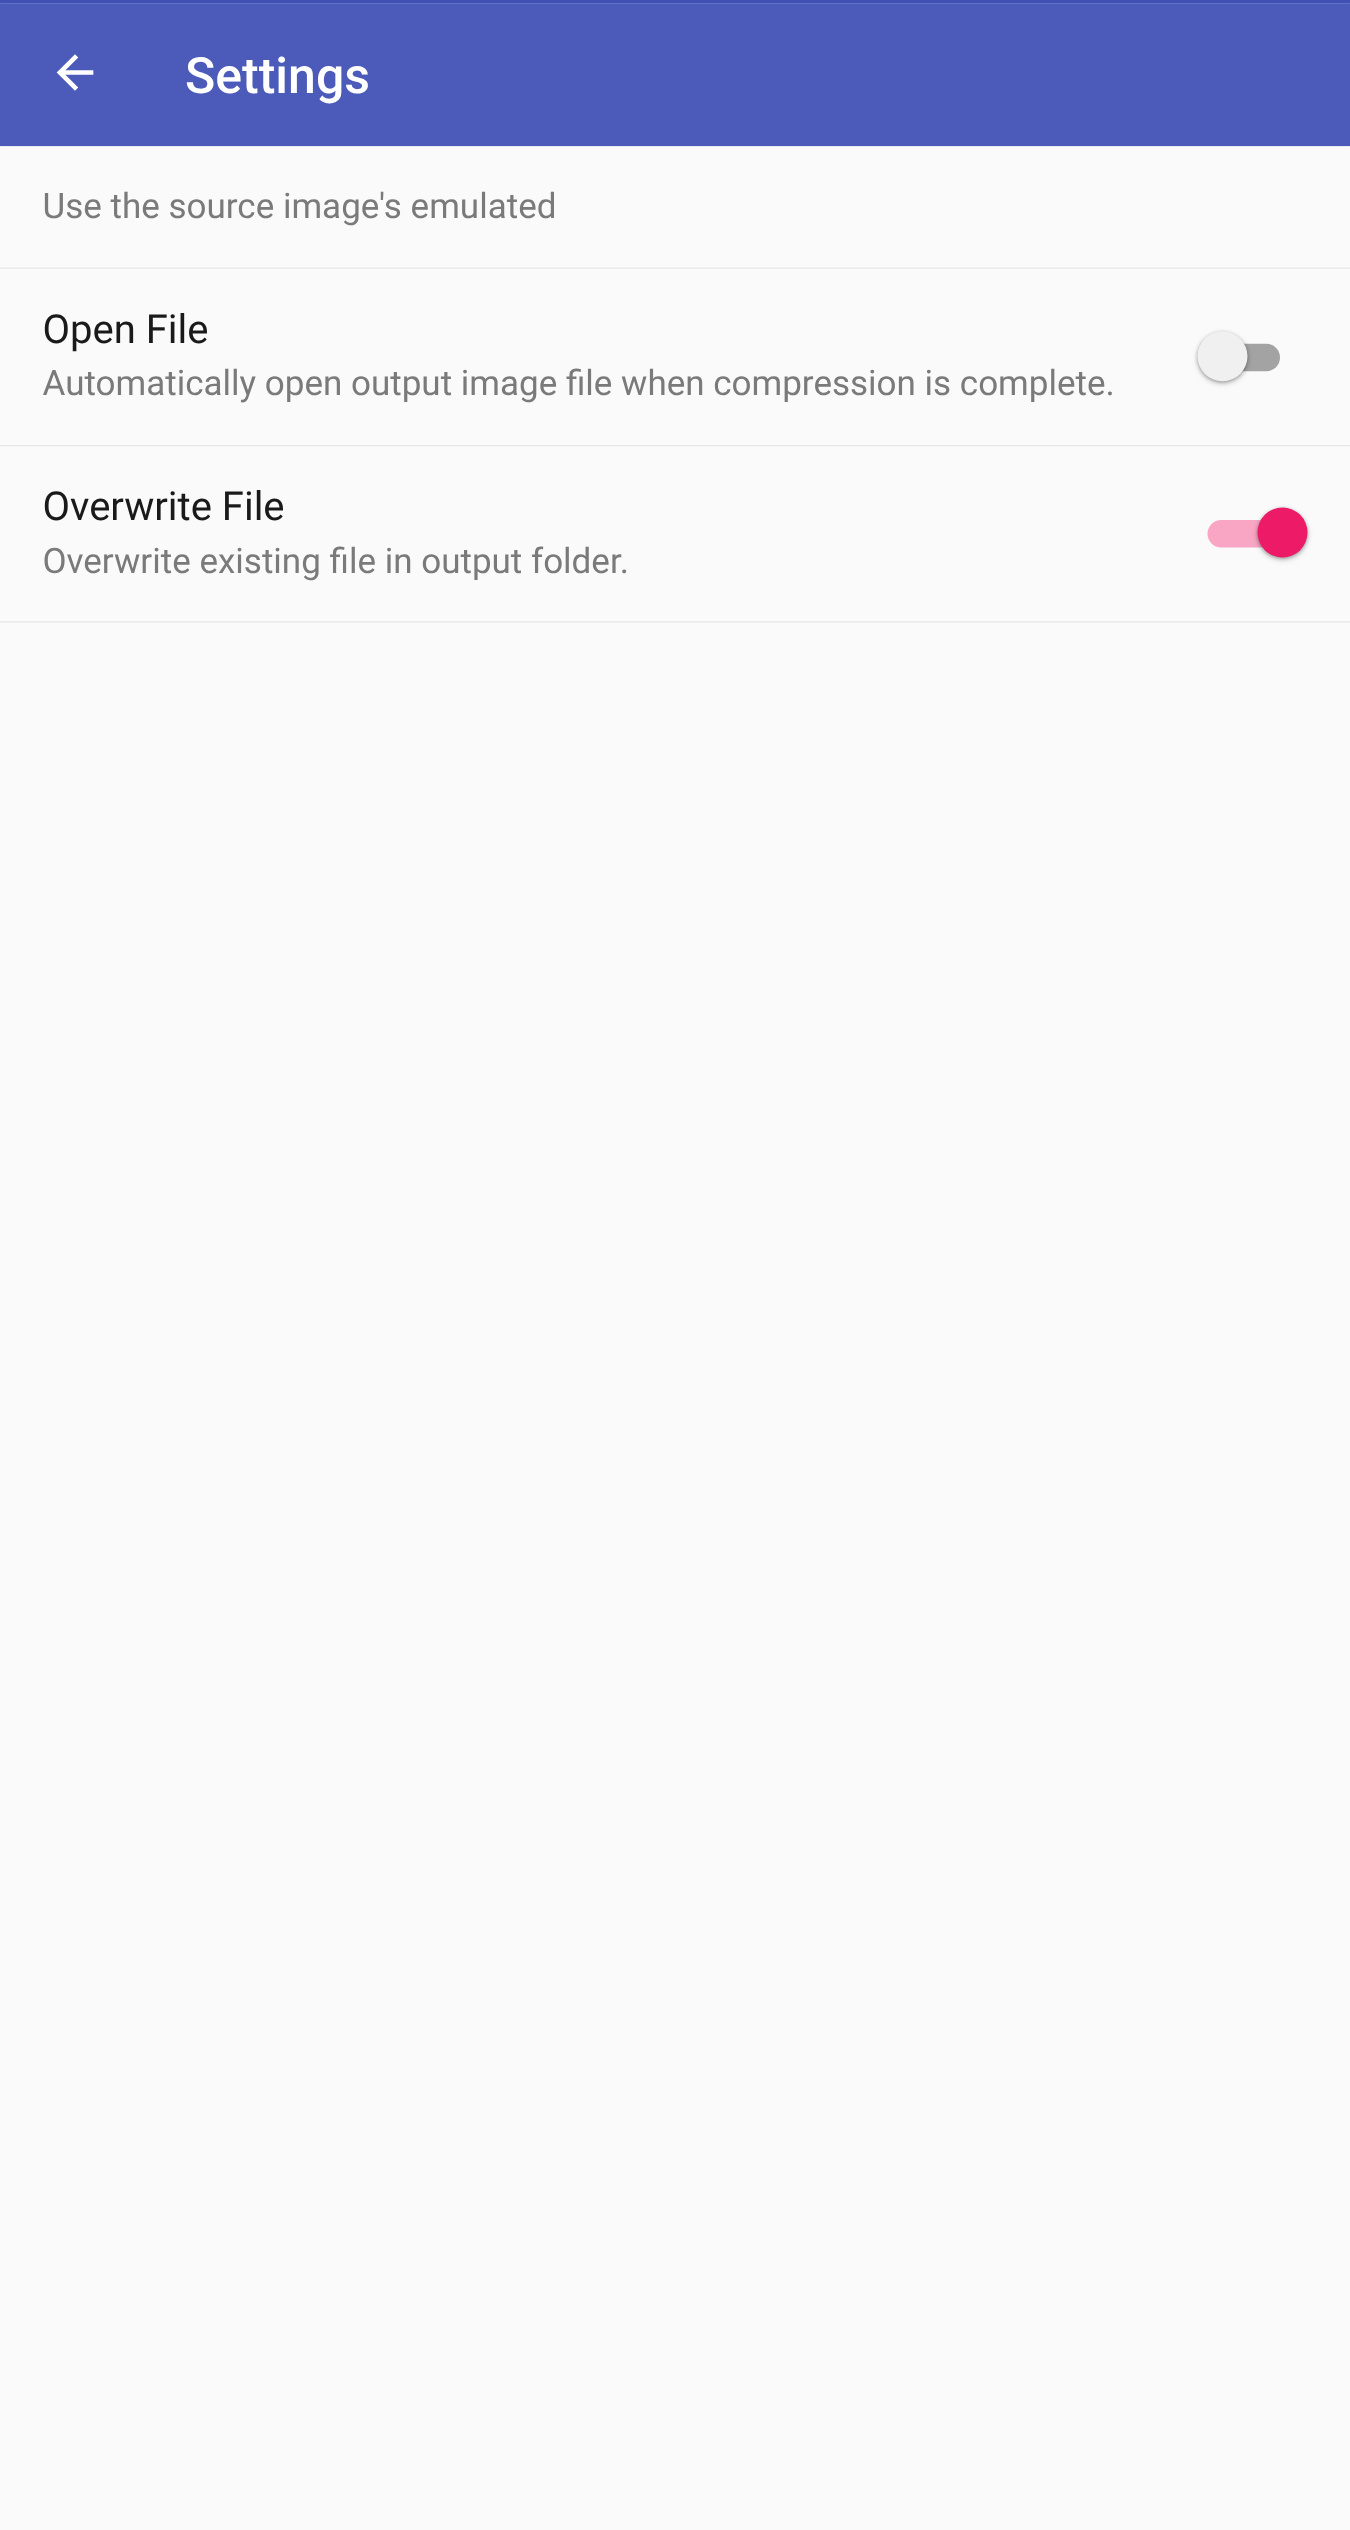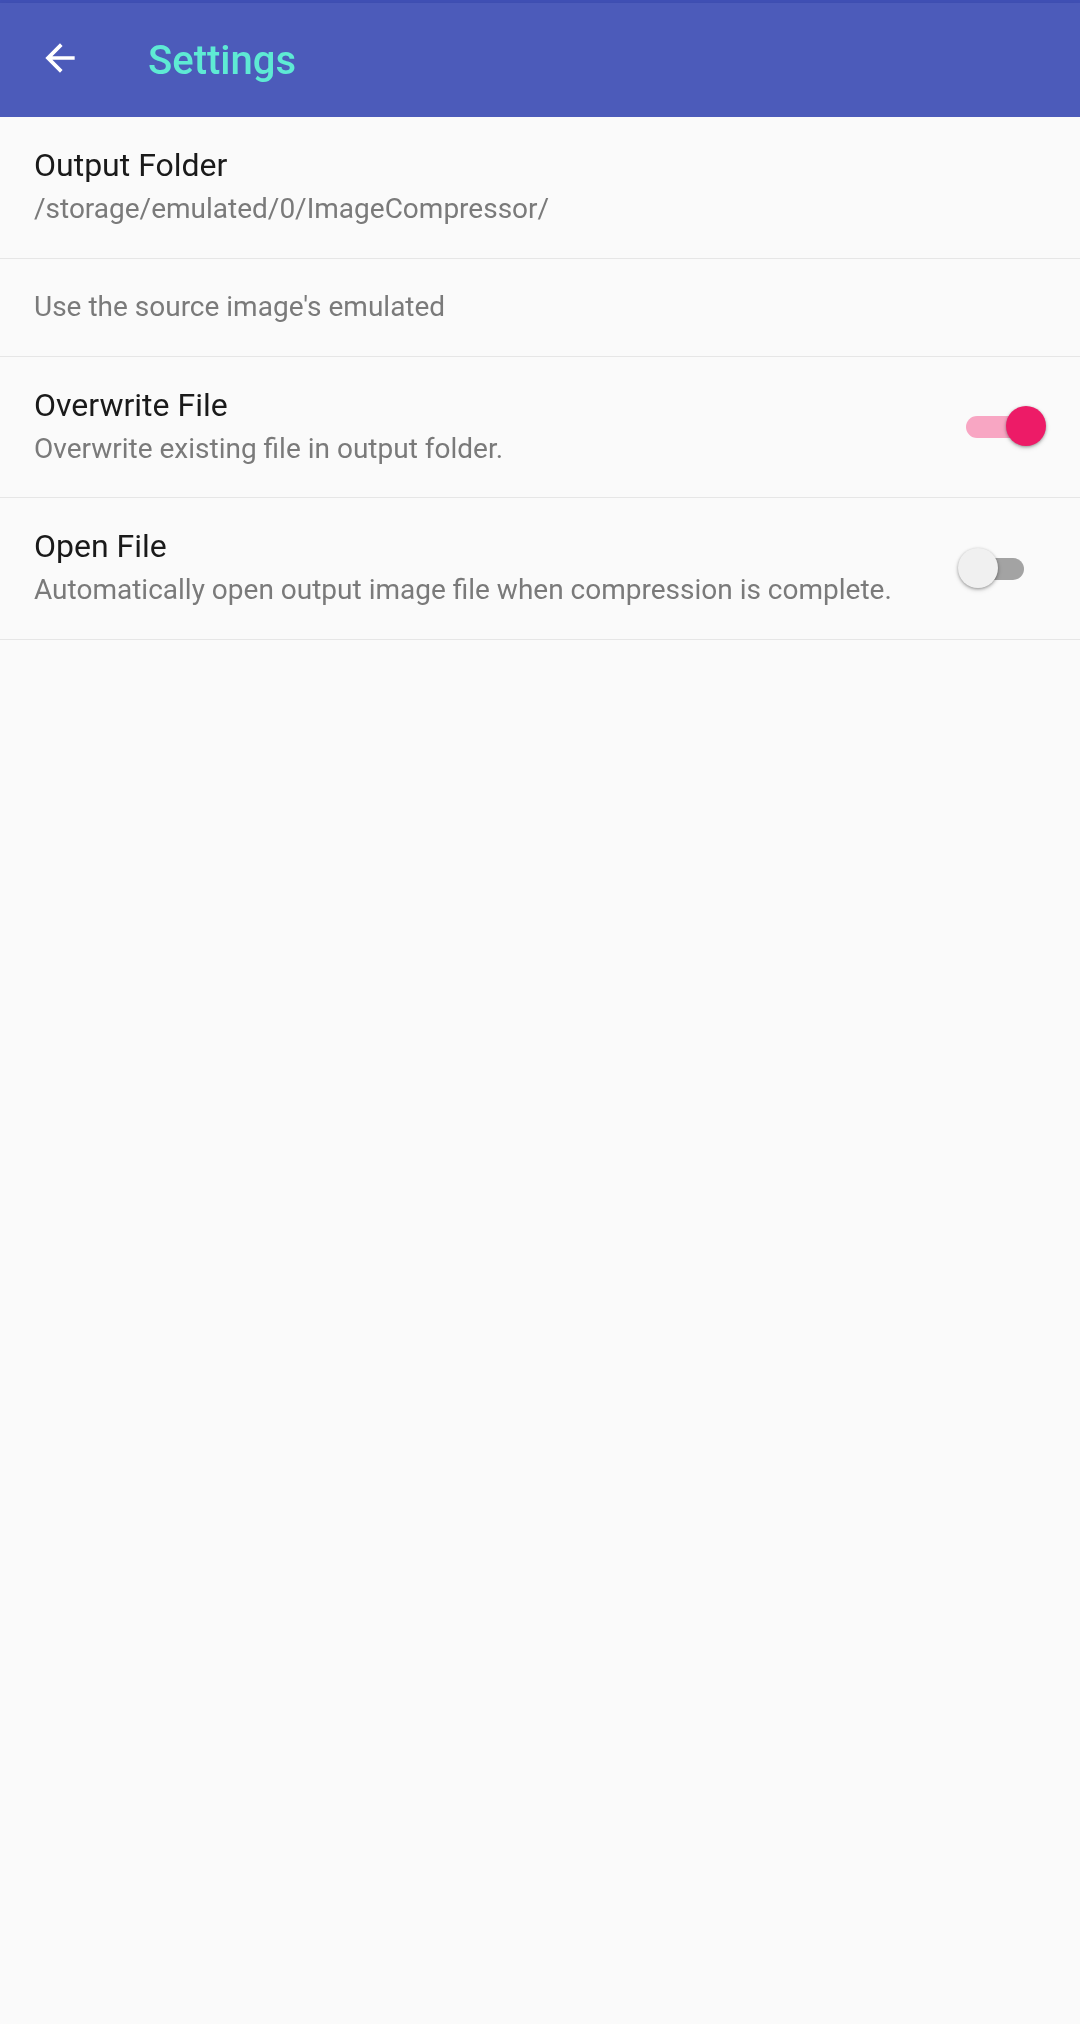--- a/index.html
+++ b/index.html
@@ -33,21 +33,21 @@
       align-items: center;
       justify-content: center;
       cursor: pointer;
     }
     .back-button svg {
       width: 44px;
       height: 44px;
       fill: #ffffff;
     }
     .app-title {
-      color: #5eead4;
+      color: #ffffff;
       font-size: 40px;
       font-weight: 500;
       margin-left: 58px;
     }
     .settings-list {
       background: #fafafa;
     }
     .setting-item {
       padding: 29px 34px 30px 34px;
       border-bottom: 1px solid #e6e6e6;
@@ -121,48 +121,42 @@
       <svg viewBox="0 0 24 24">
           <path d="M20 11H7.83l5.59-5.59L12 4l-8 8 8 8 1.41-1.41L7.83 13H20v-2z"></path>
         </svg>
     </span>
   </div>
   <div class="app-title">Settings</div>
 </div>
 
 <div class="settings-list">
 
+
   <div class="setting-item">
     <div class="setting-text">
-      <div class="setting-title">Output Folder</div>
-      <div class="setting-subtitle">/storage/emulated/0/ImageCompressor/</div>
+      <div class="setting-subtitle">Use the source image's emulated</div>
     </div>
   </div>
 
   <div class="setting-item">
     <div class="setting-text">
-      <div class="setting-subtitle">Use the source image's emulated</div>
+      <div class="setting-title">Open File</div>
+      <div class="setting-subtitle">Automatically open output image file when compression is complete.</div>
+    </div>
+    <div class="toggle toggle-off">
+      <div class="toggle-track"></div>
+      <div class="toggle-thumb"></div>
     </div>
   </div>
 
   <div class="setting-item">
     <div class="setting-text">
       <div class="setting-title">Overwrite File</div>
       <div class="setting-subtitle">Overwrite existing file in output folder.</div>
     </div>
     <div class="toggle toggle-on">
       <div class="toggle-track"></div>
       <div class="toggle-thumb"></div>
     </div>
   </div>
 
-  <div class="setting-item">
-    <div class="setting-text">
-      <div class="setting-title">Open File</div>
-      <div class="setting-subtitle">Automatically open output image file when compression is complete.</div>
-    </div>
-    <div class="toggle toggle-off">
-      <div class="toggle-track"></div>
-      <div class="toggle-thumb"></div>
-    </div>
-  </div>
-
 </div>
 
 </body></html>

